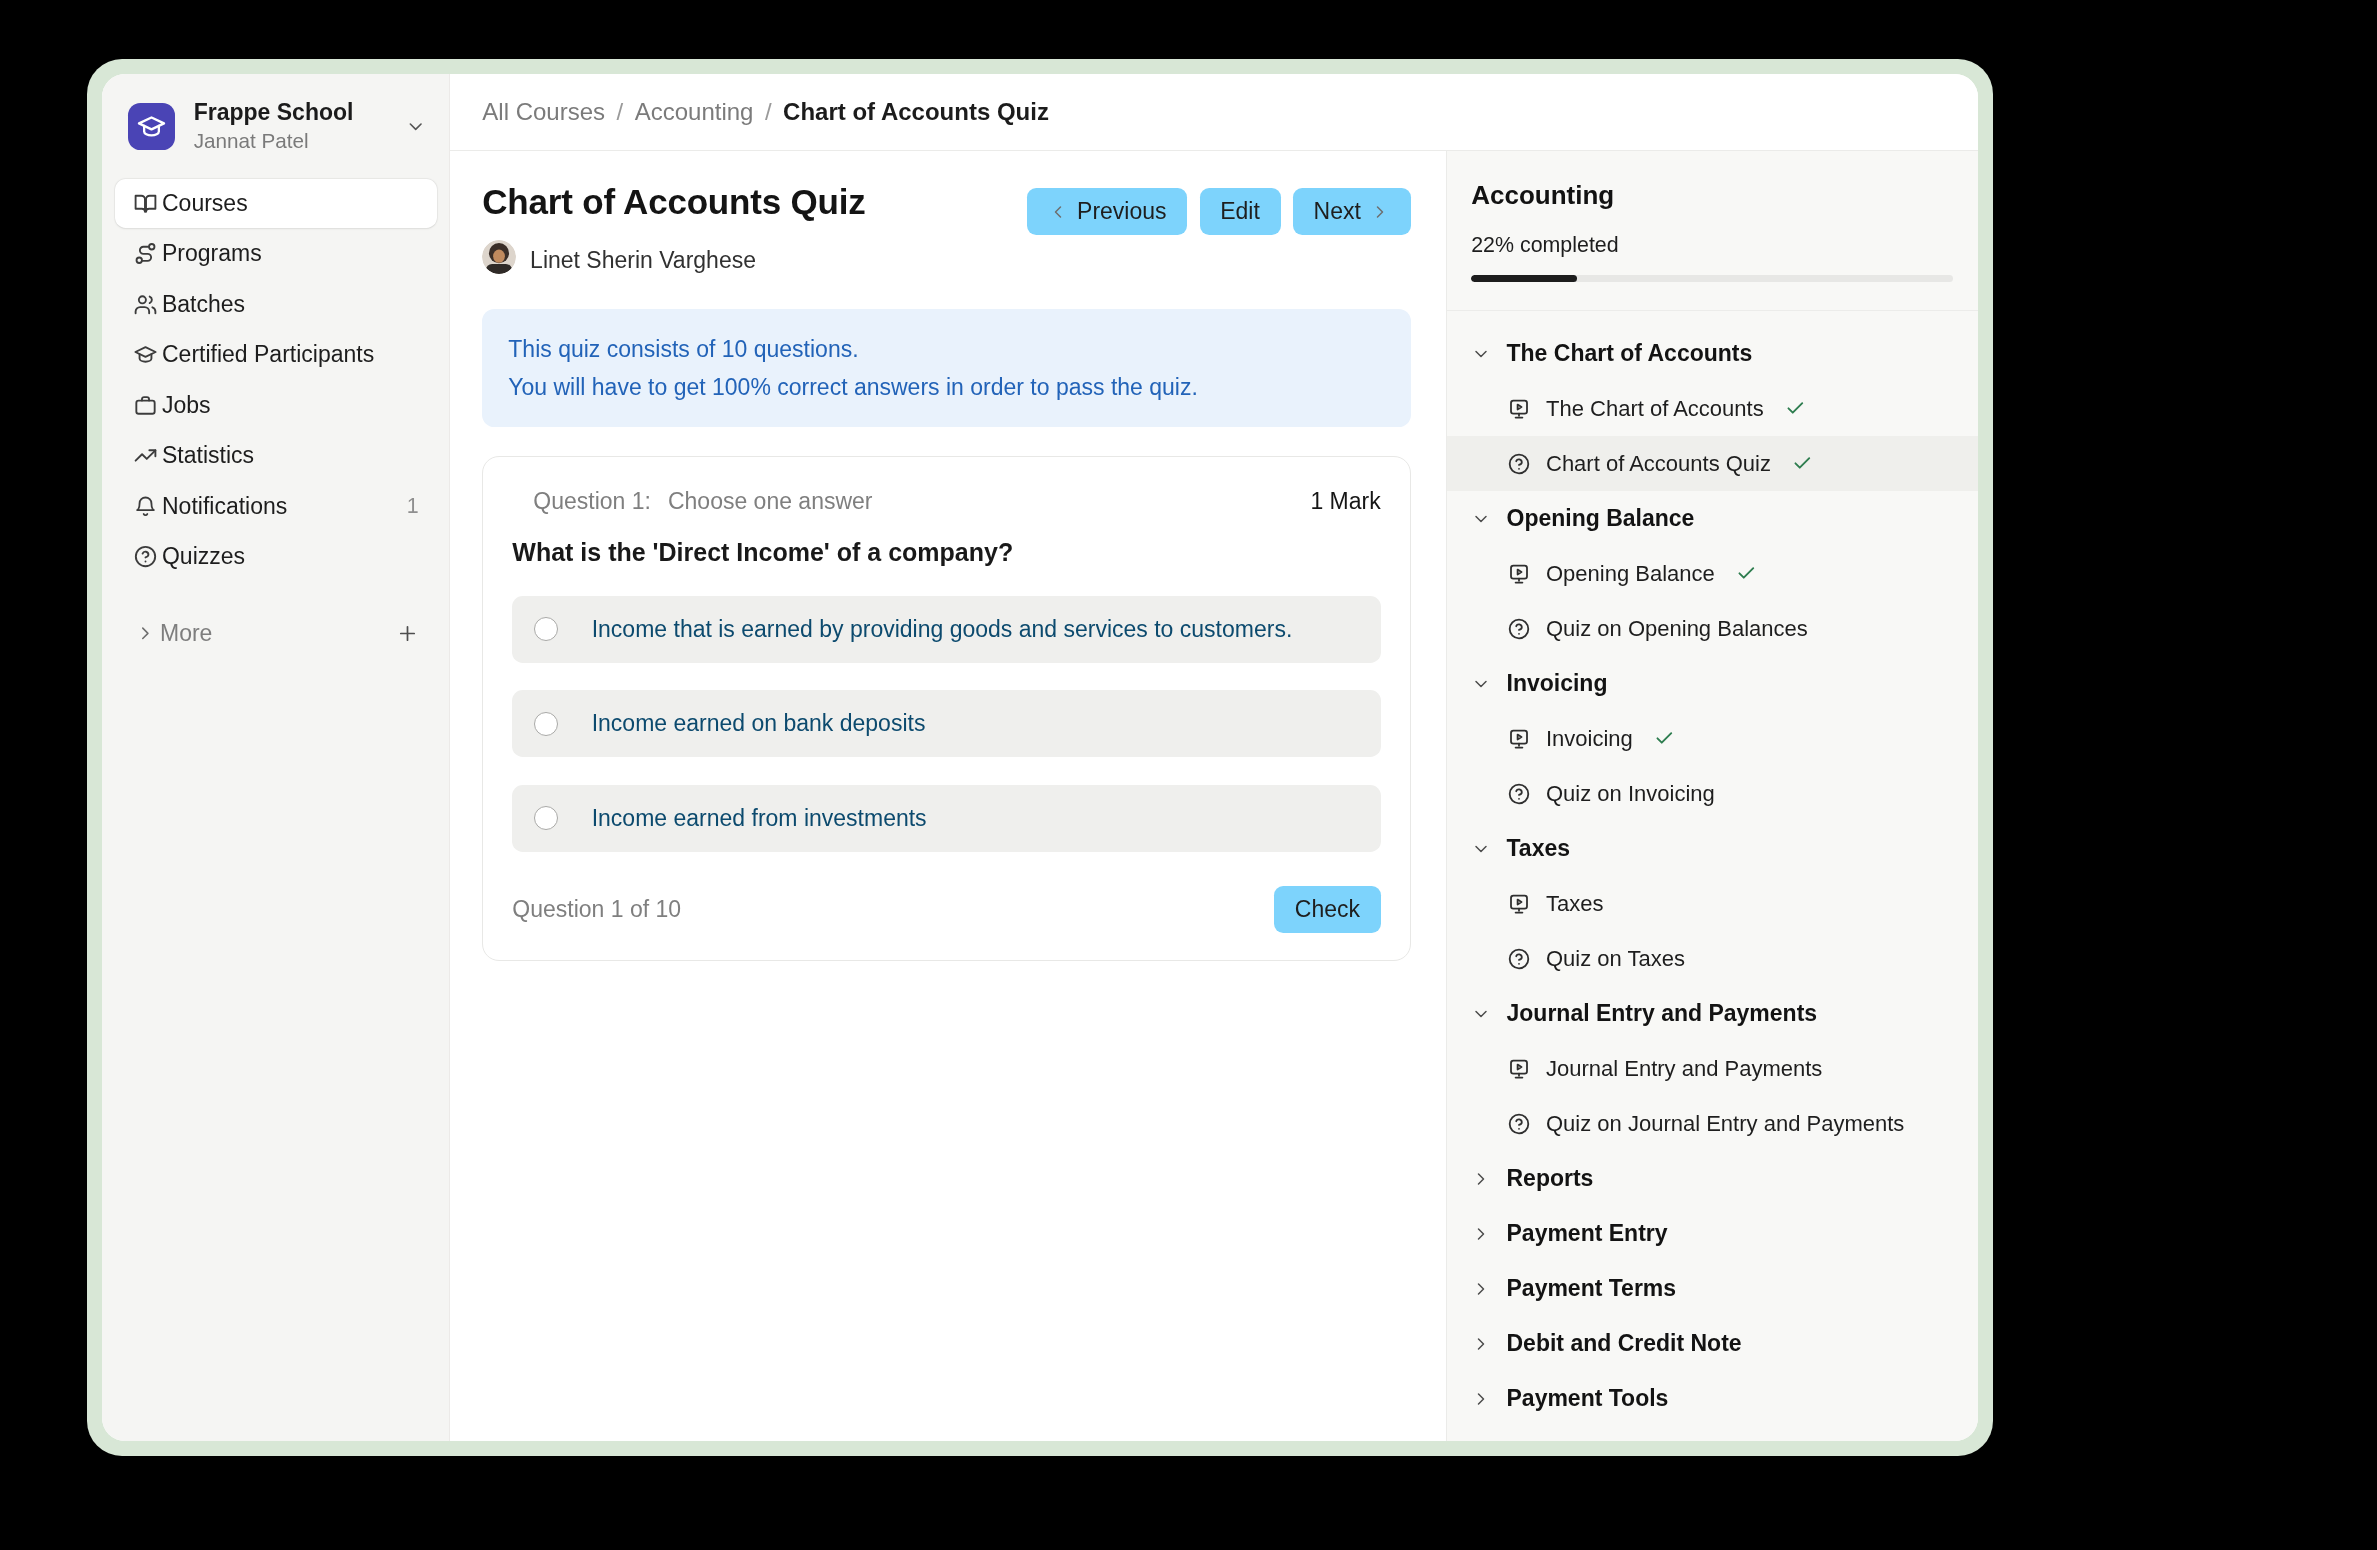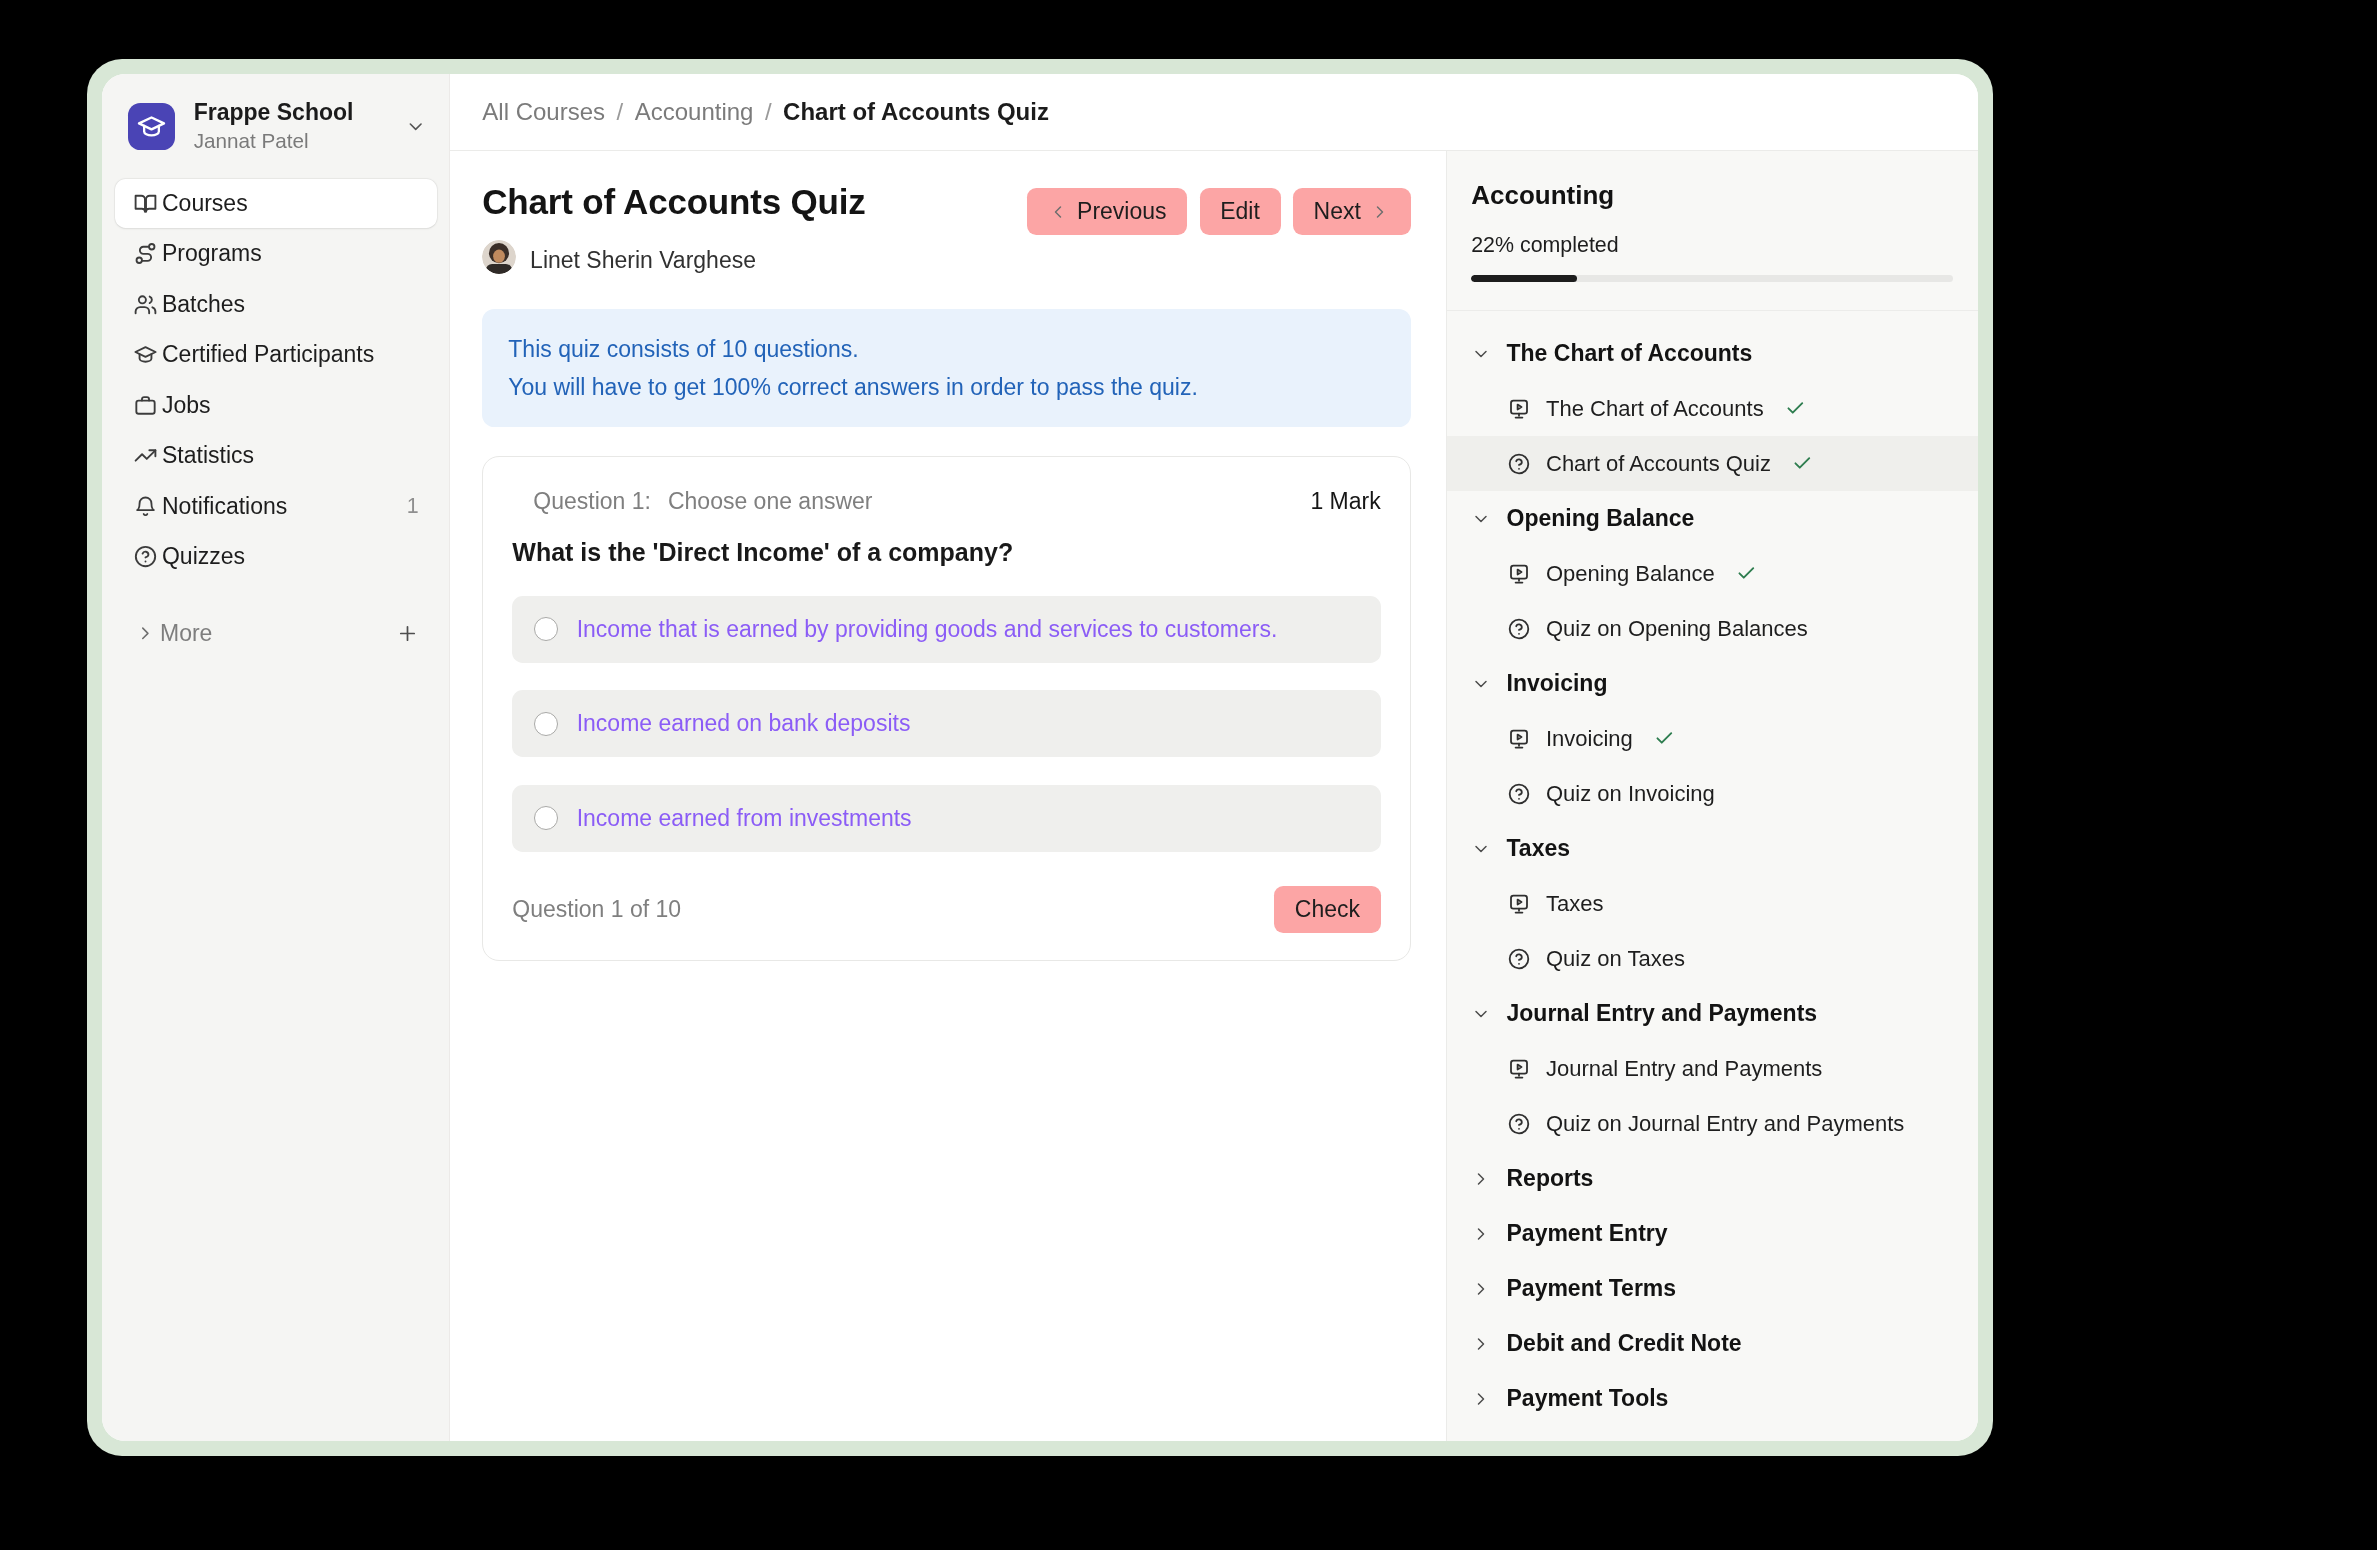--- a/index.html
+++ b/index.html
@@ -54,31 +54,31 @@
 
   
   .main{flex:1;min-width:0;padding:31px 35px 0 32px;background:#fff;}
   .main-top{display:flex;justify-content:space-between;align-items:flex-start;}
   .page-title{font-size:35px;font-weight:700;color:#141414;letter-spacing:-0.2px;}
   .author{display:flex;align-items:center;gap:13.8px;margin-top:17px;}
   .avatar{width:34px;height:34px;border-radius:50%;overflow:hidden;flex:0 0 34px;}
   .author-name{font-size:23px;color:#313131;margin-top:8px;}
   .actions{display:flex;gap:12.3px;margin-top:6.1px;}
   .btn{display:inline-flex;align-items:center;gap:9.2px;height:47px;padding:0 20.7px;
-    background:#fca5a5;border-radius:9.2px;font-size:23px;color:#1e1e1e;border:none;cursor:pointer;}
+    background:#7dd3fc;border-radius:9.2px;font-size:23px;color:#1e1e1e;border:none;cursor:pointer;}
   .btn svg{width:20px;height:20px;color:#6e6e6e;}
   .notice{margin-top:35px;background:var(--banner-bg);border-radius:12.3px;padding:20.7px 26px;}
   .notice p{color:var(--banner-text);font-size:23px;line-height:38px;}
   .qcard{margin-top:29px;border:0.8px solid #e8e8e6;border-radius:17px;padding:31px 29px 27.6px;background:#fff;}
   .qhead{display:flex;align-items:baseline;gap:17px;font-size:23px;color:#7f7f7f;margin-left:21px;}
   .qmarks{margin-left:auto;color:#161616;font-weight:400;}
   .qtext{margin-top:23px;font-size:25px;font-weight:600;color:#191919;}
   .opts{margin-top:29px;display:flex;flex-direction:column;gap:27.6px;}
   .opt{height:67px;background:#efefed;border-radius:10.7px;display:flex;align-items:center;
-    gap:19px;padding:0 21.4px;font-size:23px;color:#8b5cf6;cursor:pointer;}
+    gap:34px;padding:0 21.4px;font-size:23px;color:#0c4a6e;cursor:pointer;}
   .radio{width:24px;height:24px;border-radius:50%;border:1.5px solid #a9a9a7;background:#fff;flex:0 0 24px;}
   .qfoot{margin-top:34px;display:flex;align-items:center;justify-content:space-between;}
   .qprogress{color:#7f7f7f;font-size:23px;}
 
   
   .panel{flex:0 0 532px;width:532px;background:#f8f8f6;border-left:0.8px solid #ebebe9;
     display:flex;flex-direction:column;min-height:0;}
   .panel-head{padding:29px 24.5px 27.6px;border-bottom:0.8px solid #ececea;}
   .panel-title{font-size:26px;font-weight:700;color:#121212;}
   .panel-completed{margin-top:21.4px;font-size:21.4px;color:#1d1d1d;}

